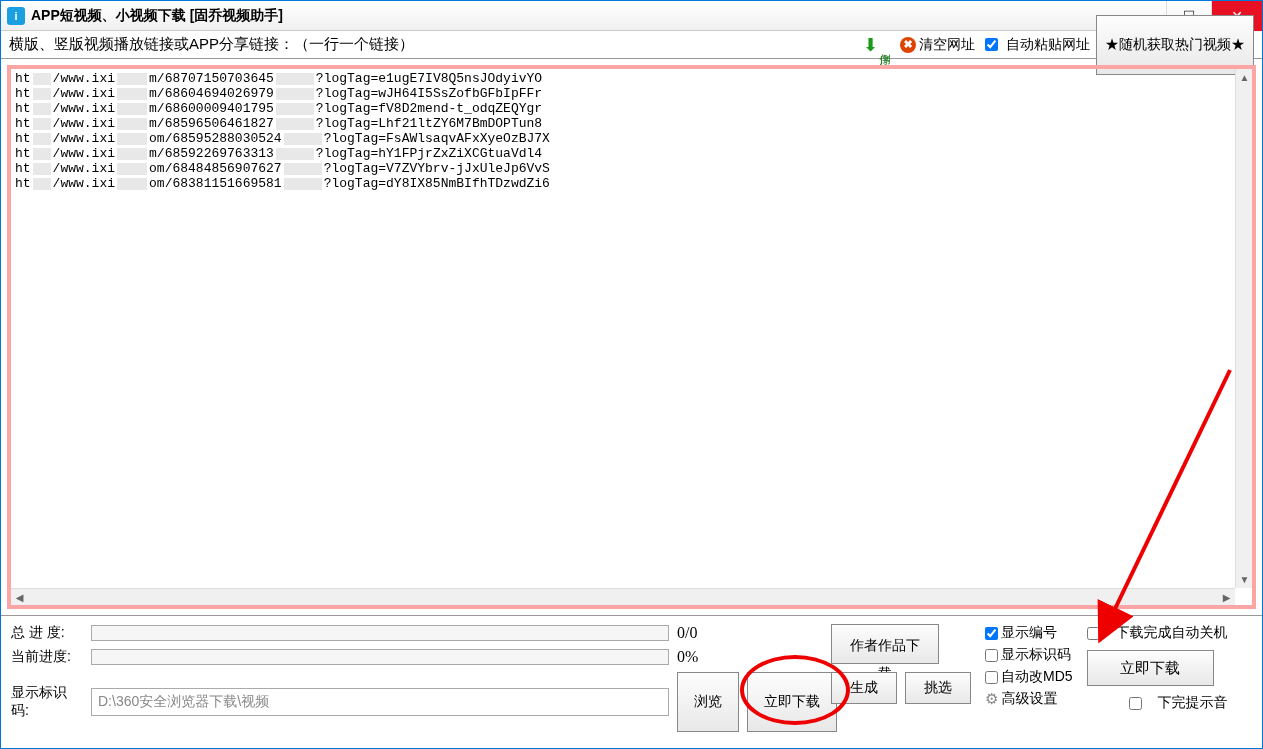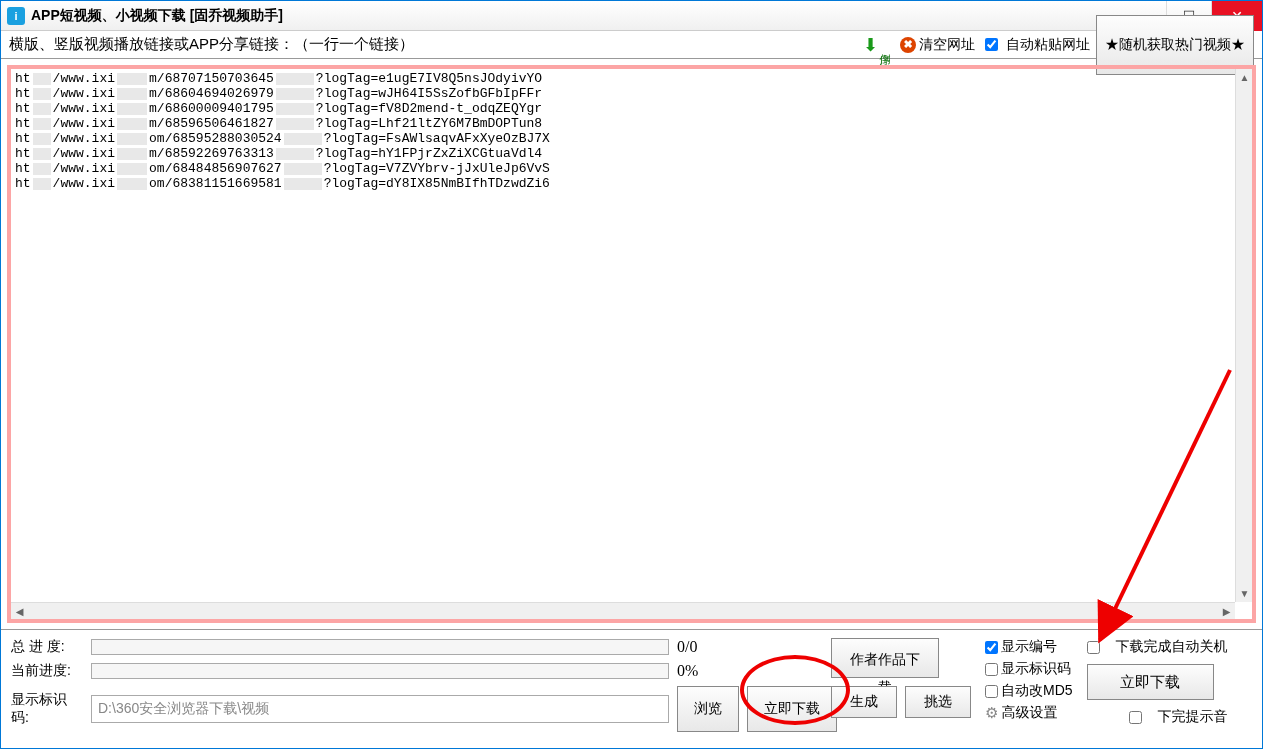--- a/index.html
+++ b/index.html
@@ -150,21 +150,21 @@
 .small-btns .btn { width: 66px; padding: 6px 0;}
 .col-checks { display: flex; flex-direction: column; gap: 4px; font-size: 14px; }
 .col-checks label { display: flex; align-items: center; gap: 3px;}
 .adv { display:flex; align-items:center; gap:3px;}
 .gear { color:#888; font-size:15px;}
 .col-right { display:flex; flex-direction:column; gap:8px; font-size:14px;}
 .col-right label { display:flex; align-items:center; gap:16px;}
 .dl-btn { width: 127px; height: 36px; font-size:15px;}
 
 .bottom .pathrow { display:flex; align-items:center; gap:8px;}
-.pathrow .btn { padding: 13px 16px; }
+.pathrow .btn { padding: 20px 16px; }
 
 .redcircle {
   position: absolute;
   border: 4px solid #e00;
   border-radius: 50%;
   width: 110px; height: 70px;
   left: 740px;
   top: 655px;
   pointer-events: none;
 }

